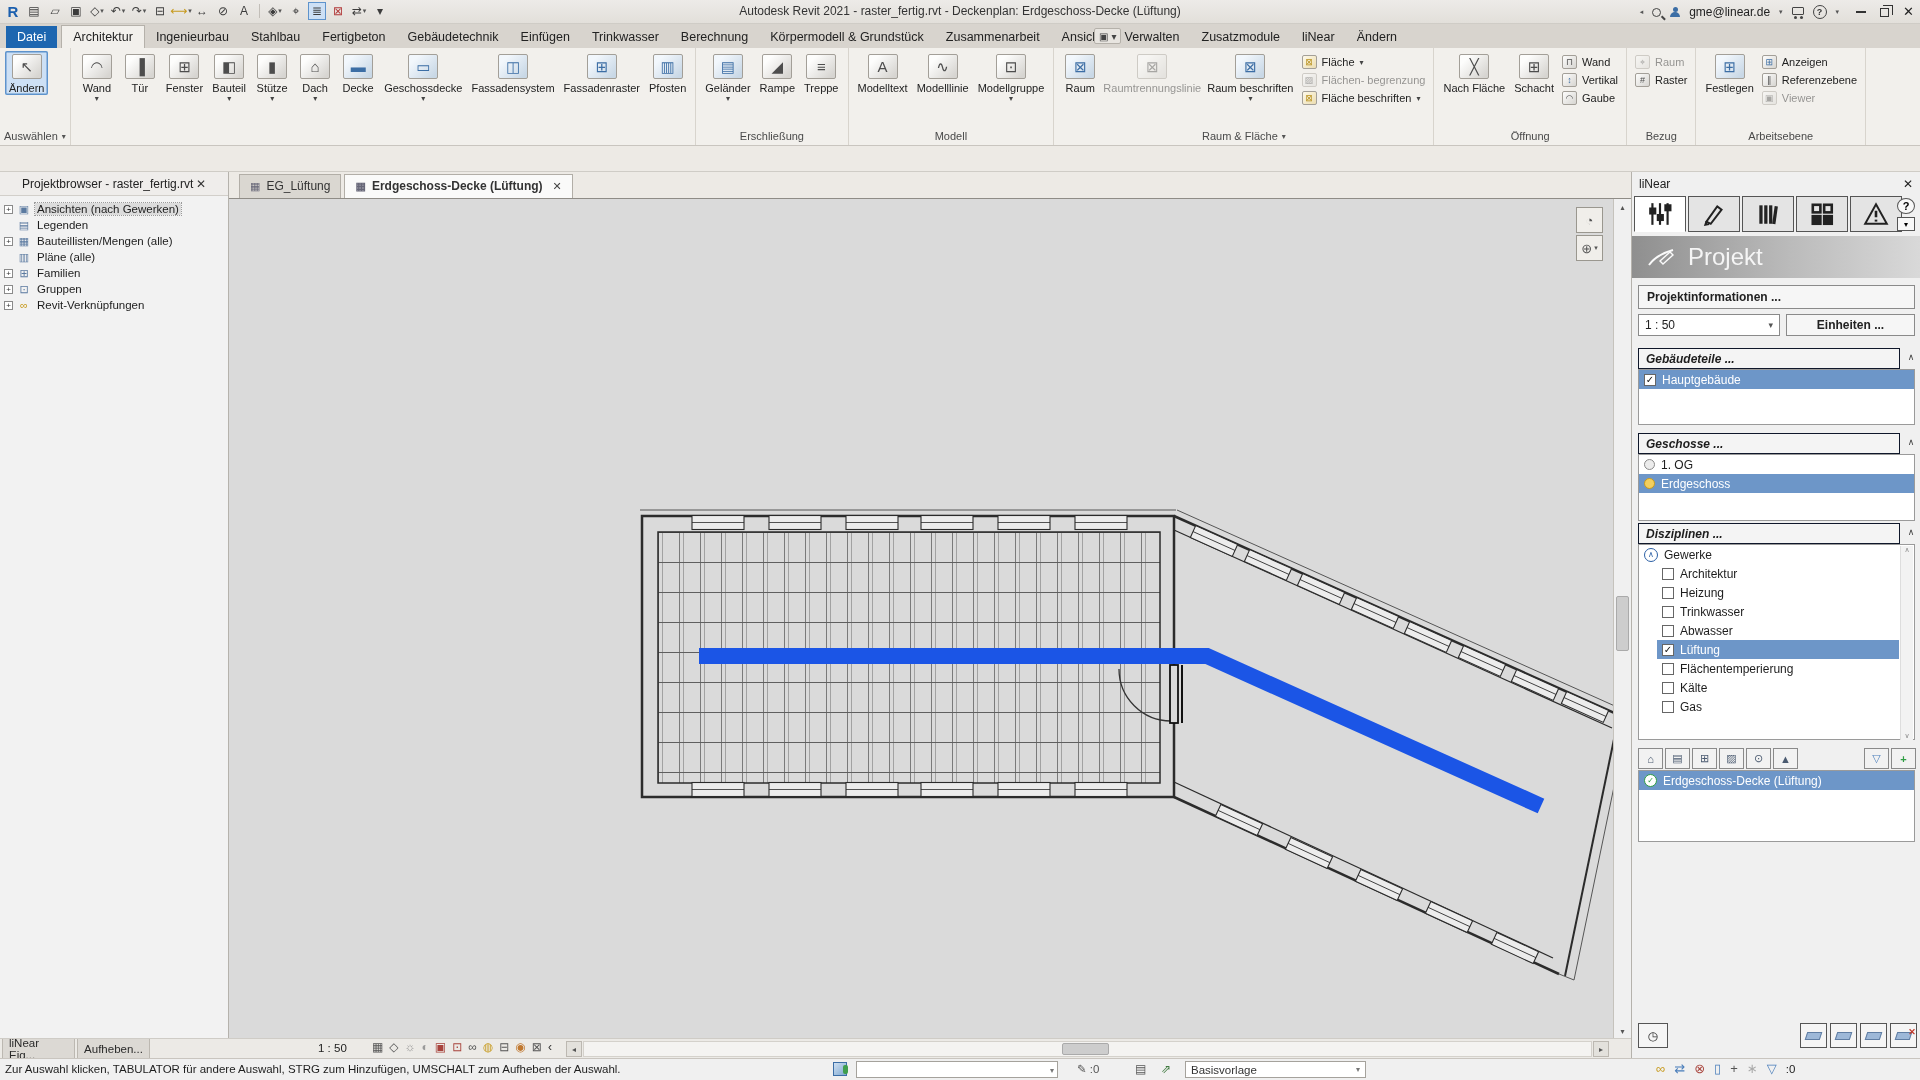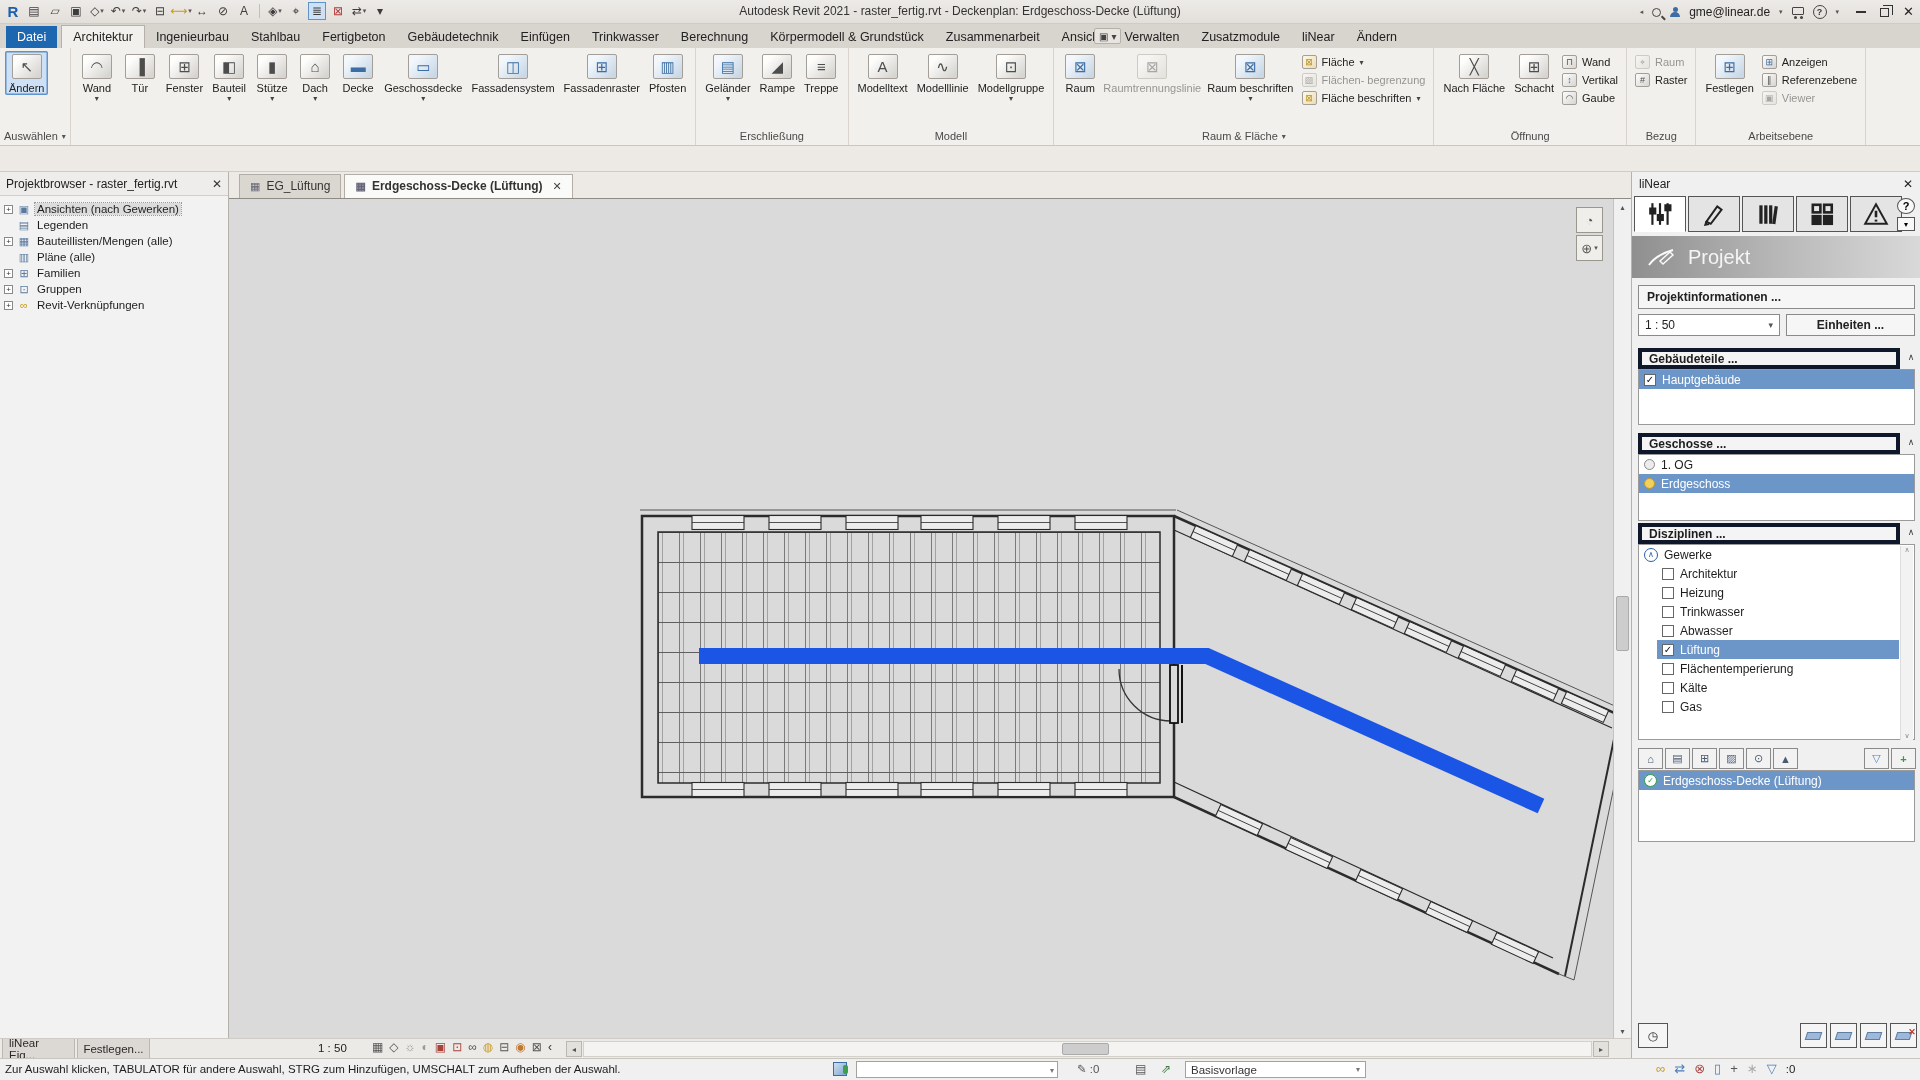--- a/index.html
+++ b/index.html
@@ -77,21 +77,21 @@
   .sic.blue{color:#3c6ea5;}
   .sic.yellow{color:#b8901c;background:linear-gradient(135deg,#fdf9ea,#ecddb0);}
   .sarr{font-size:8px;color:#444;}
   #strip{position:absolute;left:0;top:146px;width:1920px;height:26px;background:#edeae5;
     border-bottom:1px solid #cfccc6;}
 
   
   #left-panel{position:absolute;left:0;top:172px;width:229px;height:866px;background:#f2f2f2;
     border-right:1px solid #b5b2ac;}
   .ptitle{height:24px;background:#efedeb;border-bottom:1px solid #d2cfca;font-size:12px;color:#222;
-    display:flex;align-items:center;padding:0 6px;}
+    display:flex;align-items:center;padding:0 22px;}
   .ptitle .px{margin-left:auto;font-size:12px;color:#333;}
   #pbtree{padding:5px 2px;}
   .trow{display:flex;align-items:center;gap:4px;height:16px;font-size:11.5px;color:#1d1d1d;padding-left:2px;}
   .trow.sel .tlabel{background:#dcdcdc;outline:1px dotted #9a9a9a;}
   .texp{width:9px;height:9px;border:1px solid #8a8a8a;background:#fff;font-size:8px;line-height:7px;
     text-align:center;color:#333;flex:none;}
   .texp.none{visibility:hidden;}
   .tico{width:14px;text-align:center;font-size:11px;color:#5b7aa0;flex:none;}
   .tlabel{padding:0 2px;white-space:nowrap;}
 
@@ -127,30 +127,30 @@
     align-items:center;justify-content:center;}
   .ltab.active{background:#fff;border-bottom:1px solid #fff;}
   #rp-help{position:absolute;left:265px;top:26px;width:18px;height:16px;border:1px solid #555;
     border-radius:50%;display:flex;align-items:center;justify-content:center;font-size:11px;
     font-weight:bold;background:#f8f8f8;}
   #rp-dd{position:absolute;left:265px;top:45px;width:18px;height:14px;border:1px solid #555;
     display:flex;align-items:center;justify-content:center;font-size:8px;background:#f8f8f8;}
   #rp-header{position:absolute;left:0;top:64px;width:289px;height:42px;
     background:linear-gradient(90deg,#8f8f8f,#bbb 55%,#d9d9d9);display:flex;align-items:center;
     gap:12px;padding-left:14px;}
-  #rp-header .htxt{color:#f5f5f5;font-size:20px;}
+  #rp-header .htxt{color:#f5f5f5;font-size:24px;}
   .btnw{border:1px solid #8a8a8a;background:#f6f6f6;display:flex;align-items:center;
     padding:0 8px;height:24px;font-weight:bold;color:#222;}
   #btn-pinfo{position:absolute;left:6px;top:113px;width:277px;}
   #scale-sel{position:absolute;left:6px;top:142px;width:142px;height:22px;border:1px solid #8a8a8a;
     background:#fff;display:flex;align-items:center;padding:0 6px;color:#222;}
   #scale-sel .dd{margin-left:auto;font-size:9px;color:#555;}
   #btn-einheiten{position:absolute;left:154px;top:142px;width:129px;height:22px;justify-content:center;}
-  .sect-h{position:absolute;left:6px;width:262px;height:21px;border:4px solid #0f172a;
-    background:#f4f4f4;font-weight:bold;color:#1d1d1d;display:flex;align-items:center;padding:0 7px;}
+  .sect-h{position:absolute;left:6px;width:262px;height:21px;border:1px solid #0f172a;
+    background:#f4f4f4;font-weight:bold;color:#1d1d1d;display:flex;align-items:center;padding:0 7px;font-style:italic;}
   .caret{position:absolute;width:14px;text-align:center;font-size:9px;color:#444;}
   .list{position:absolute;left:6px;width:277px;border:1px solid #9a9a9a;background:#fff;}
   .row{height:19px;display:flex;align-items:center;gap:6px;padding:0 5px;color:#1d1d1d;}
   .row.sel{background:#6d96c8;color:#fff;}
   .cb{width:12px;height:12px;border:1px solid #666;background:#fff;display:flex;align-items:center;
     justify-content:center;font-size:10px;color:#111;flex:none;line-height:10px;}
   .bulb{width:11px;height:11px;border-radius:50%;border:1px solid #8a8a8a;background:#ececec;flex:none;}
   .bulb.on{background:#f3cf5e;border-color:#c79a1e;}
   .circ{width:14px;height:14px;border-radius:50%;border:1.4px solid #2b5fa5;color:#2b5fa5;
     font-size:8px;display:flex;align-items:center;justify-content:center;flex:none;}
@@ -852,21 +852,21 @@
         <span class="duct-g">
           <span class="rx">✕</span>
         </span>
       </div>
     </div>
 </div>
 
 <div id="bottom-row">
   <div id="btabs">
       <div class="btab" style="left: 2px; width: 73px;">liNear Eig...</div>
-      <div class="btab" style="left: 77px; width: 73px;">Festlegen...</div>
+      <div class="btab" style="left: 77px; width: 73px;">Aufheben...</div>
       <div class="btab active" style="left: 152px; width: 73px; margin-top: 40px;">Projektbr...</div>
     </div>
   <span id="vb-scale">1 : 50</span>
   <div id="vb-icons">
       <span class="vbi" style="color: rgb(85, 85, 85);">▦</span>
       <span class="vbi" style="color: rgb(85, 85, 85);">◇</span>
       <span class="vbi" style="color: rgb(154, 154, 154);">☼</span>
       <span class="vbi" style="color: rgb(154, 154, 154);">◐</span>
       <span class="vbi" style="color: rgb(168, 67, 60);">▣</span>
       <span class="vbi" style="color: rgb(168, 67, 60);">⊡</span>

